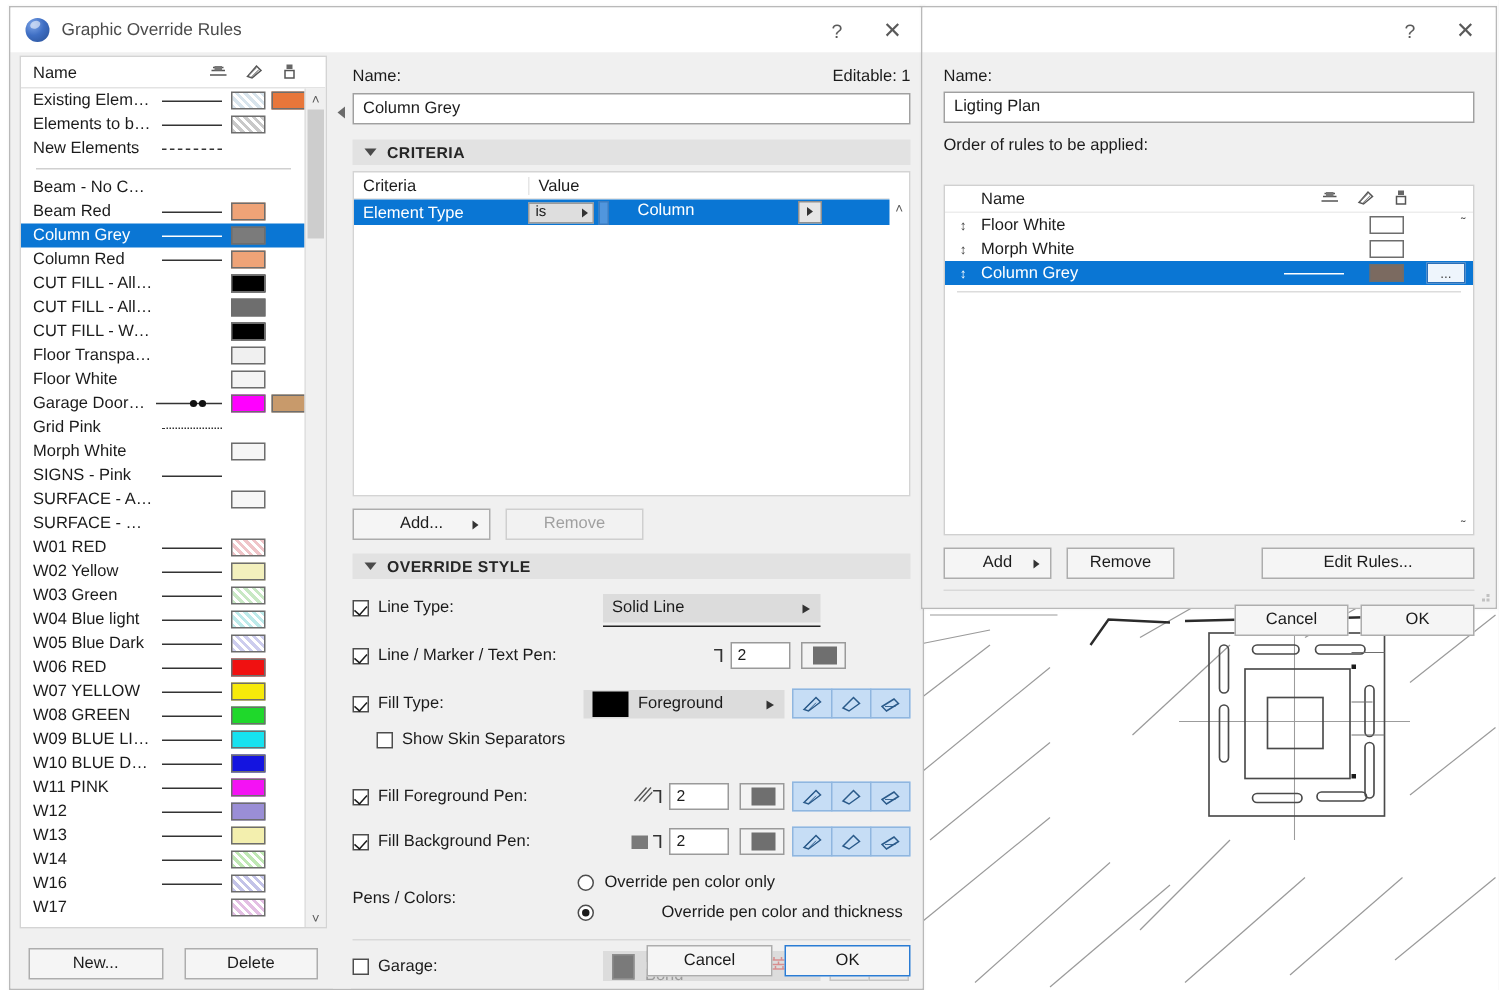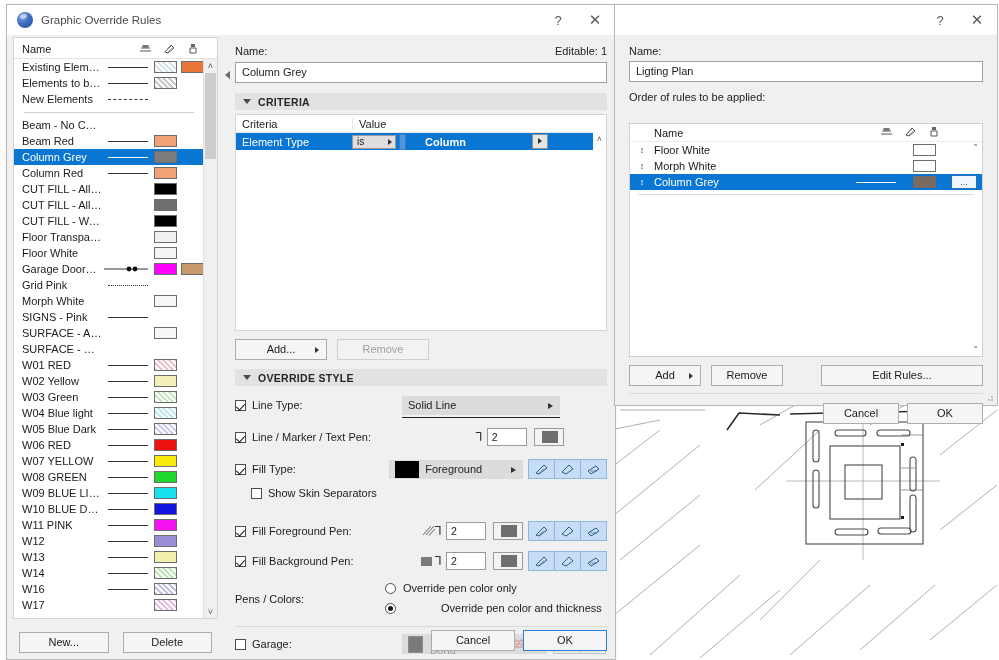--- a/index.html
+++ b/index.html
@@ -87,42 +87,42 @@
   .crit-hdr .c1{width:110px;padding-left:6px;}
   .crit-hdr .c2{flex:1;padding-left:6px;border-left:1px solid #e6e6e6;}
   .crit-row{display:flex;align-items:center;height:17px;background:#0a76d4;color:#fff;font-size:11px;}
   .crit-row .c1{width:110px;padding-left:6px;}
   .crit-row .opbox{width:44px;height:14px;background:#dedede;border:1px solid #9a9a9a;
                    color:#1b1b1b;font-size:10px;display:flex;align-items:center;
                    padding-left:4px;box-sizing:border-box;position:relative;}
   .crit-row .opbox .ar{position:absolute;right:3px;top:3px;width:0;height:0;
                    border-top:3px solid transparent;border-bottom:3px solid transparent;
                    border-left:4px solid #333;}
-  .crit-row .valbox{flex:1;display:flex;align-items:center;margin-left:9px;position:relative;font-weight:bold;}
+  .crit-row .valbox{flex:1;display:flex;align-items:flex-start;margin-left:9px;position:relative;}
   .colgrip{width:5px;height:14px;background:#5196dd;border:1px solid #3b7cc0;margin-left:3px;}
   .valbtn{width:14px;height:13px;background:#e6e6e6;border:1px solid #8f8f8f;position:relative;
           margin-left:auto;margin-right:58px;}
   .valbtn .ar{position:absolute;left:5px;top:3px;width:0;height:0;
               border-top:3px solid transparent;border-bottom:3px solid transparent;
               border-left:4px solid #333;}
   .crit-scroll{position:absolute;right:0;top:17px;bottom:0;width:13px;background:#fff;}
 
   .ostyle{position:relative;}
   .orow{display:flex;align-items:center;height:26px;font-size:11px;}
   .cbx{width:11px;height:11px;border:1px solid #4d4d4d;background:#fff;margin-right:6px;
        position:relative;flex:0 0 auto;box-sizing:border-box;}
   .cbx.on:after{content:"";position:absolute;left:2px;top:1px;width:4px;height:7px;
        border:solid #1b1b1b;border-width:0 1.6px 1.6px 0;transform:rotate(42deg);}
   .orow .lbl{width:150px;}
   .combo{height:19px;background:#dcdcdc;border:none;display:flex;align-items:center;
          padding:0 6px;font-size:11px;position:relative;box-sizing:border-box;}
   .combo .ar{position:absolute;right:7px;top:7px;width:0;height:0;
              border-top:3px solid transparent;border-bottom:3px solid transparent;
              border-left:5px solid #333;}
-  .linetype{width:158px;position:relative;}
+  .linetype{width:145px;position:relative;}
   .linetype .underline{position:absolute;left:0;right:0;bottom:-3px;height:1px;background:#222;}
   .numfield{width:40px;height:18px;border:1px solid #9a9a9a;background:#fff;font-size:10.5px;
             line-height:16px;padding-left:4px;box-sizing:border-box;}
   .pensw{width:30px;height:18px;border:1px solid #9a9a9a;background:#f3f3f3;
          display:flex;align-items:center;box-sizing:border-box;}
   .pensw i{display:block;width:16px;height:12px;background:#6f6f6f;margin-left:7px;}
   .pen-u{font-size:12px;color:#333;margin:0 4px 0 0;}
   .btn3{display:flex;}
   .ibtn{width:27px;height:20px;background:#c6ddf5;border:1px solid #8fb6df;
         display:flex;align-items:center;justify-content:center;box-sizing:border-box;
@@ -914,21 +914,21 @@
         <div class="arrw" style="bottom:0">˜</div>
       </div>
     </div>
 
     <div class="rule-btnrow">
       <div class="btn" style="width:72px;position:relative;">
         <span>Add</span>
         <span style="position:absolute;right:7px;top:7px;width:0;height:0;border-top:3px solid transparent;border-bottom:3px solid transparent;border-left:4px solid #333;"></span>
       </div>
       <div class="btn" style="width:72px;margin-left:10px;">Remove</div>
-      <div class="btn" style="width:162px;margin-left:auto;">Edit Rules...</div>
+      <div class="btn" style="width:142px;margin-left:auto;">Edit Rules...</div>
     </div>
 
     <div class="rule-hr"></div>
 
     <div class="rule-foot">
       <div class="btn" style="width:76px;">Cancel</div>
       <div class="btn" style="width:76px;">OK</div>
     </div>
 
     <svg class="resize-grip" viewBox="0 0 10 10">

